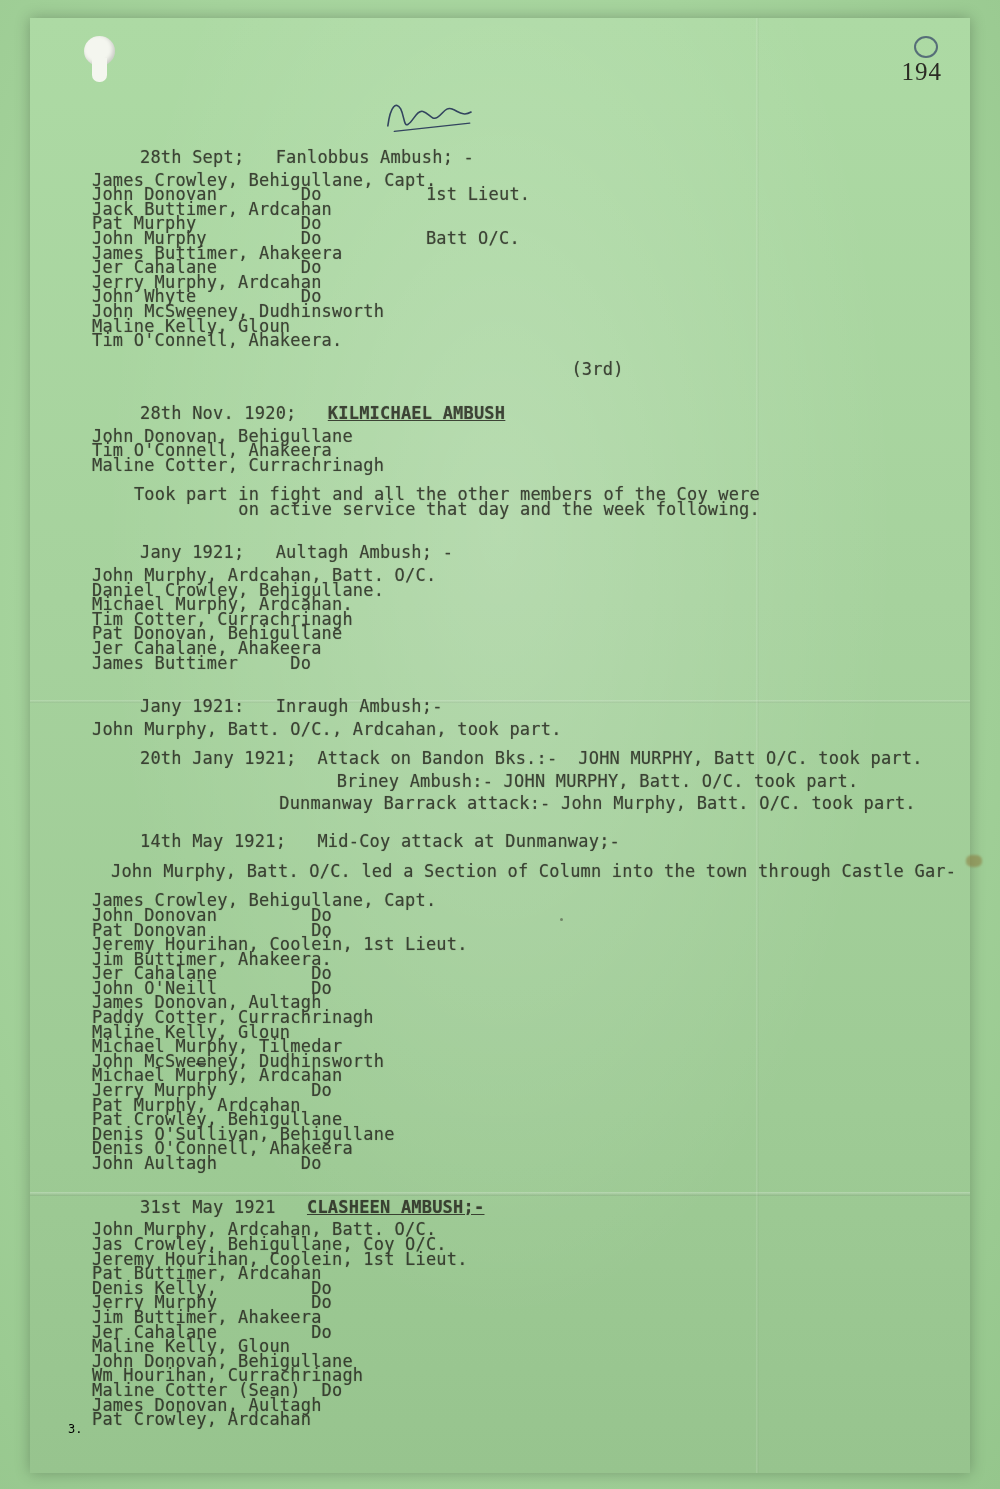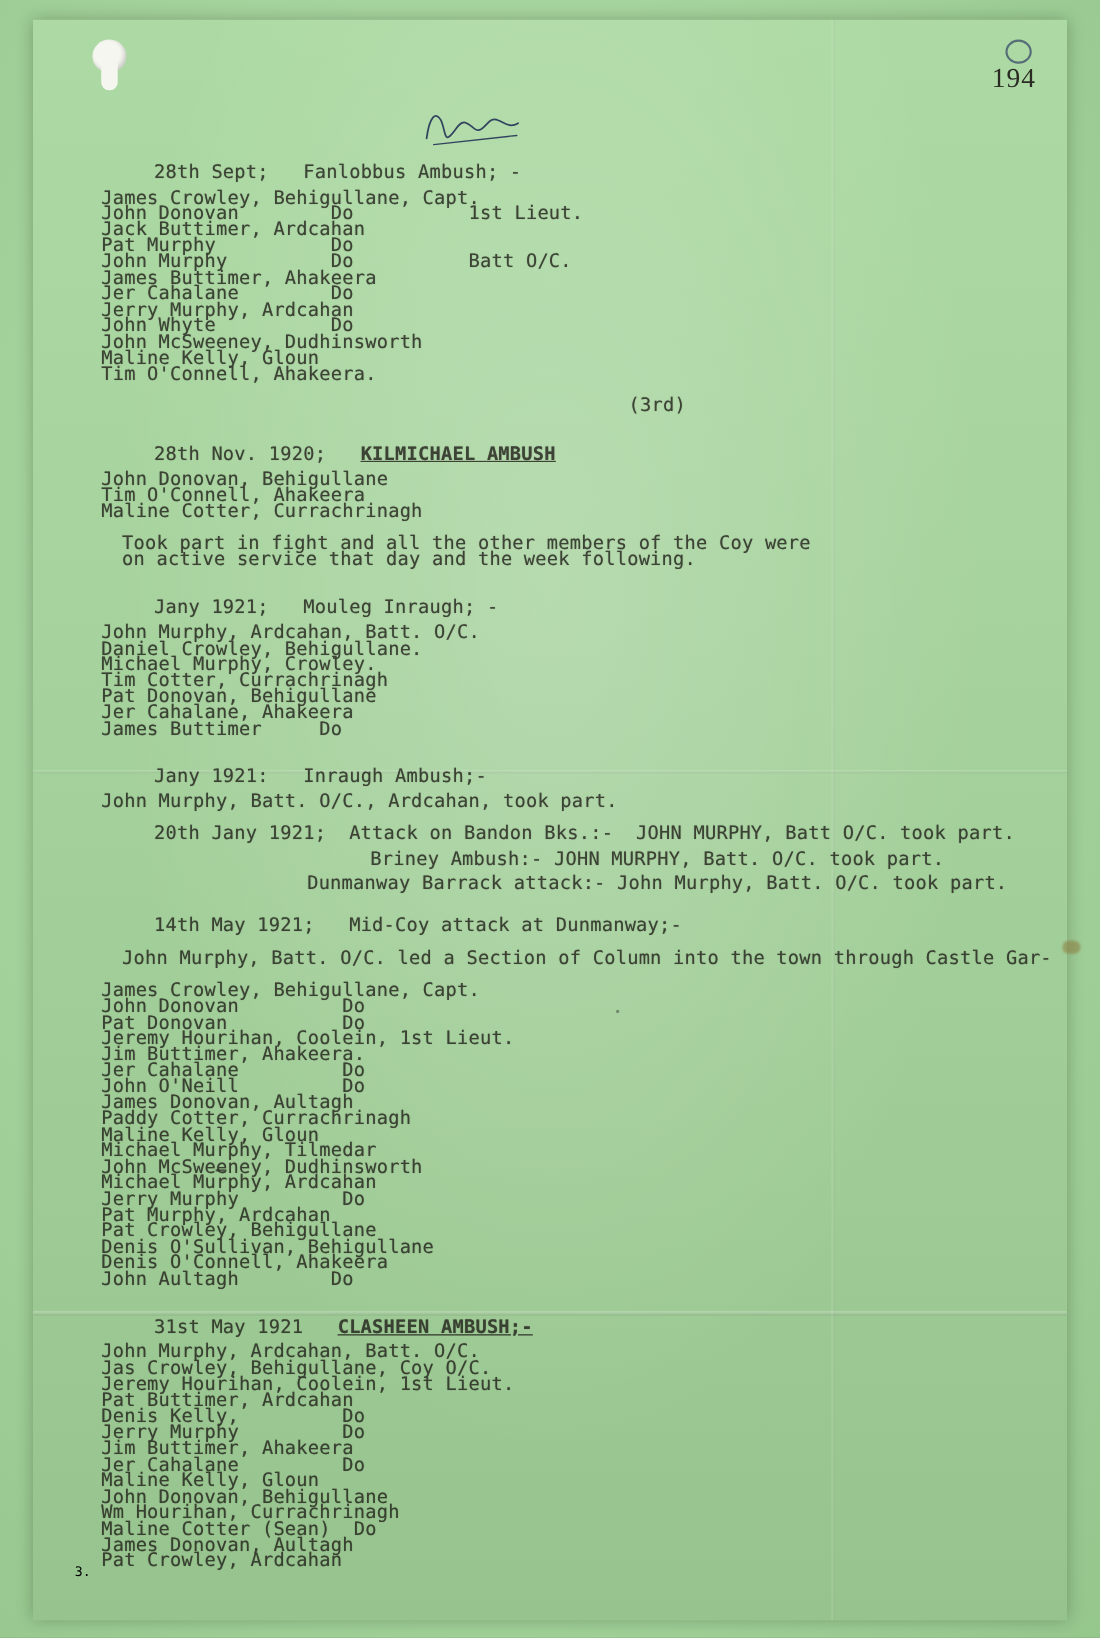--- a/index.html
+++ b/index.html
@@ -118,21 +118,21 @@
     font-size: 17px;
     line-height: 14.6px;
     letter-spacing: 0.2px;
     opacity: 0.82;
     text-shadow: 0 0 1px rgba(35,35,28,0.55);
   }
   .line { white-space: pre; }
   .ind1 { padding-left: 140px; }   
   .ind2 { padding-left: 92px; }   
   .ind3 { padding-left: 255px; text-align: center; }   
-  .ind4 { padding-left: 111px; }   
+  .ind4 { padding-left: 111px; text-align: right; }   
   .u { text-decoration: underline; }
   .b { font-weight: bold; margin-top: 28px; }
   .gap { height: 14.6px; }
   .gap-s { height: 8px; }
   .small-left {
     position: absolute;
     left: 68px;
     font-size: 12px;
   }
   .smudge {
@@ -200,25 +200,25 @@
       <div class="gap"></div>
       <div class="line ind1"><span>28th Nov. 1920;</span>   <span class="u b">KILMICHAEL AMBUSH</span></div>
       <div class="gap-s"></div>
       <div class="line ind2">John Donovan, Behigullane</div>
       <div class="line ind2">Tim O'Connell, Ahakeera</div>
       <div class="line ind2">Maline Cotter, Currachrinagh</div>
       <div class="gap"></div>
       <div class="line ind4" style="white-space: normal; padding-right: 180px;">Took part in fight and all the other members of the Coy were on active service that day and the week following.</div>
       <div class="gap"></div>
       <div class="gap"></div>
-      <div class="line ind1"><span>Jany 1921;</span>   <span>Mouleg Inraugh; -</span></div>
+      <div class="line ind1"><span>Jany 1921;</span>   <span>Aultagh Ambush; -</span></div>
       <div class="gap-s"></div>
       <div class="line ind2">John Murphy, Ardcahan, Batt. O/C.</div>
       <div class="line ind2">Daniel Crowley, Behigullane.</div>
-      <div class="line ind2">Michael Murphy, Crowley.</div>
+      <div class="line ind2">Michael Murphy, Ardcahan.</div>
       <div class="line ind2">Tim Cotter, Currachrinagh</div>
       <div class="line ind2">Pat Donovan, Behigullane</div>
       <div class="line ind2">Jer Cahalane, Ahakeera</div>
       <div class="line ind2">James Buttimer     Do</div>
       <div class="gap"></div>
       <div class="gap"></div>
       <div class="line ind1"><span>Jany 1921:</span>   <span>Inraugh Ambush;-</span></div>
       <div class="gap-s"></div>
       <div class="line ind2">John Murphy, Batt. O/C., Ardcahan, took part.</div>
       <div class="gap"></div>

